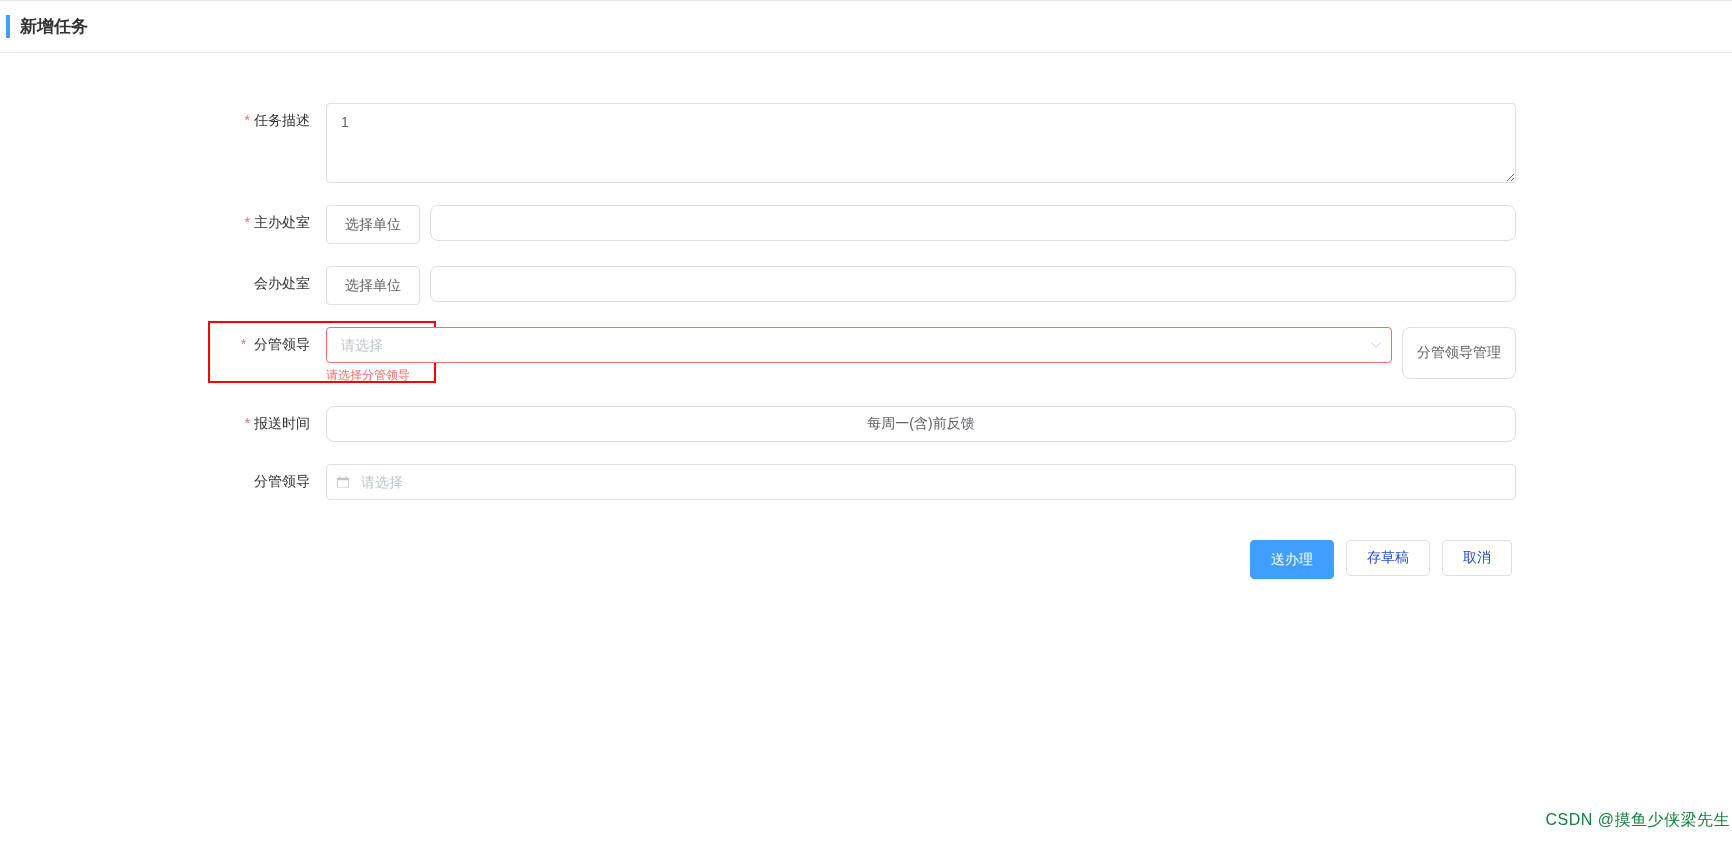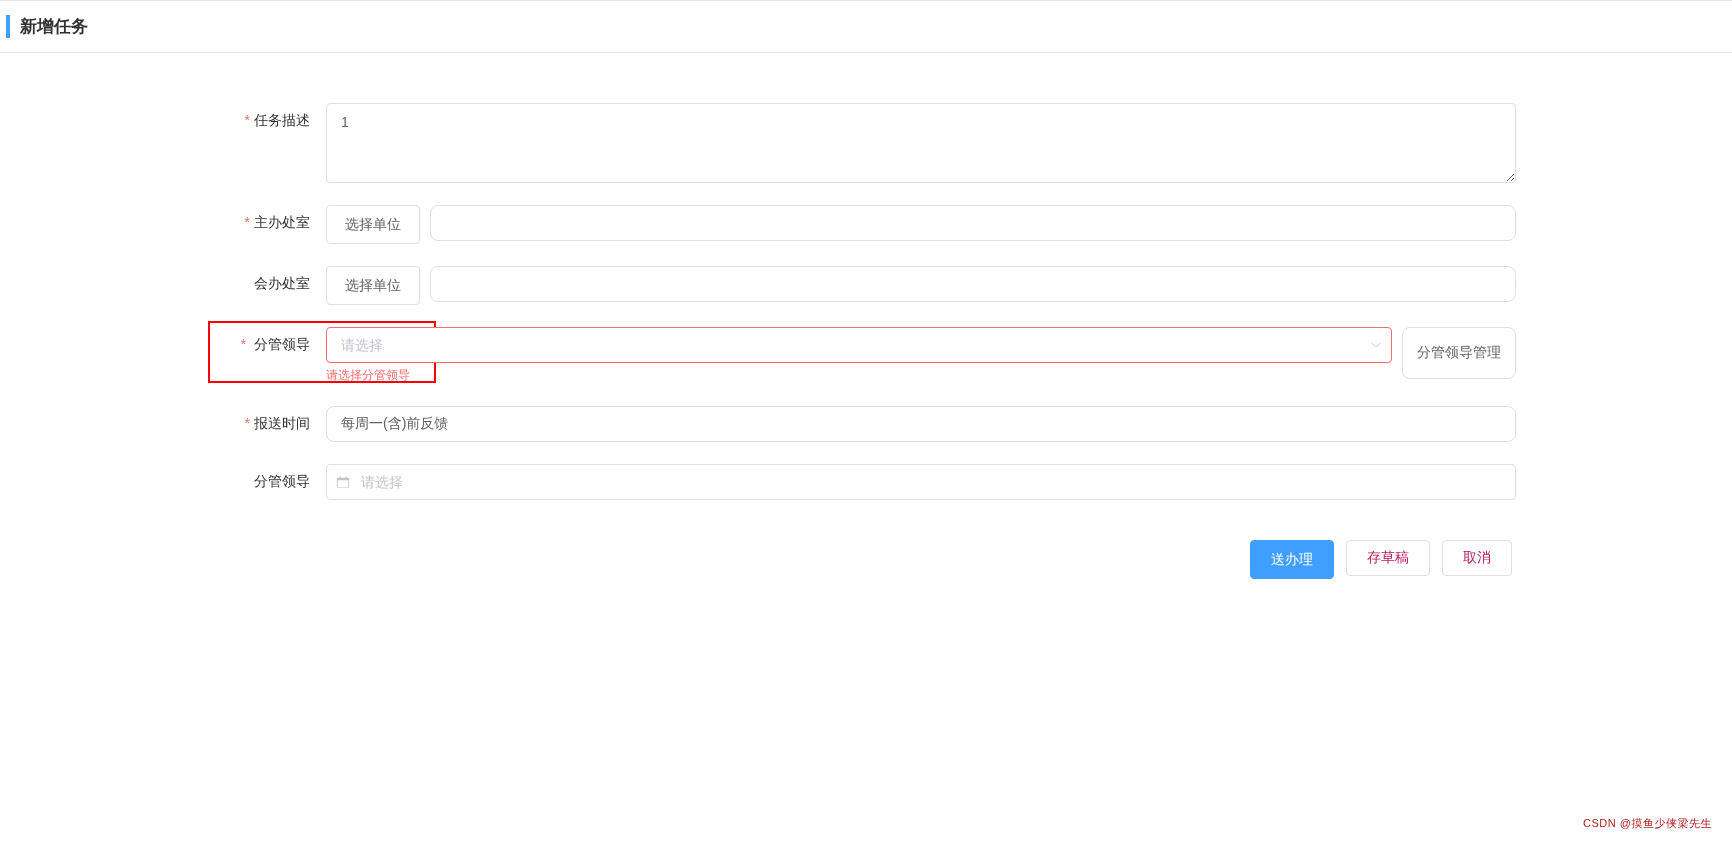--- a/index.html
+++ b/index.html
@@ -77,20 +77,21 @@
     }
     .input {
       flex: 1;
       height: 36px;
       padding: 0 14px;
       border: 1px solid #dcdfe6;
       border-radius: 8px;
       font-size: 14px;
       color: #606266;
       outline: none;
+      text-align: center;
     }
     .input::placeholder { color: #c0c4cc; }
     .select-wrap {
       flex: 1;
       position: relative;
     }
     .select-input {
       width: 100%;
       height: 36px;
       padding: 0 30px 0 14px;
@@ -202,30 +203,30 @@
       color: #fff;
       font-size: 14px;
       cursor: pointer;
     }
     .btn-default {
       height: 36px;
       padding: 0 20px;
       border: 1px solid #dcdfe6;
       border-radius: 4px;
       background: #fff;
-      color: #be185d;
+      color: #1d4ed8;
       font-size: 14px;
       cursor: pointer;
     }
     .watermark {
       position: fixed;
-      right: 20px;
+      right: 2px;
       bottom: 14px;
-      color: #b91c1c;
-      font-size: 11px;
+      color: #15803d;
+      font-size: 16px;
       letter-spacing: 0.5px;
       pointer-events: none;
     }
   </style>
 </head>
 <body>
 
 <div class="page-header">
   <div class="page-header-inner">新增任务</div>
 </div>

